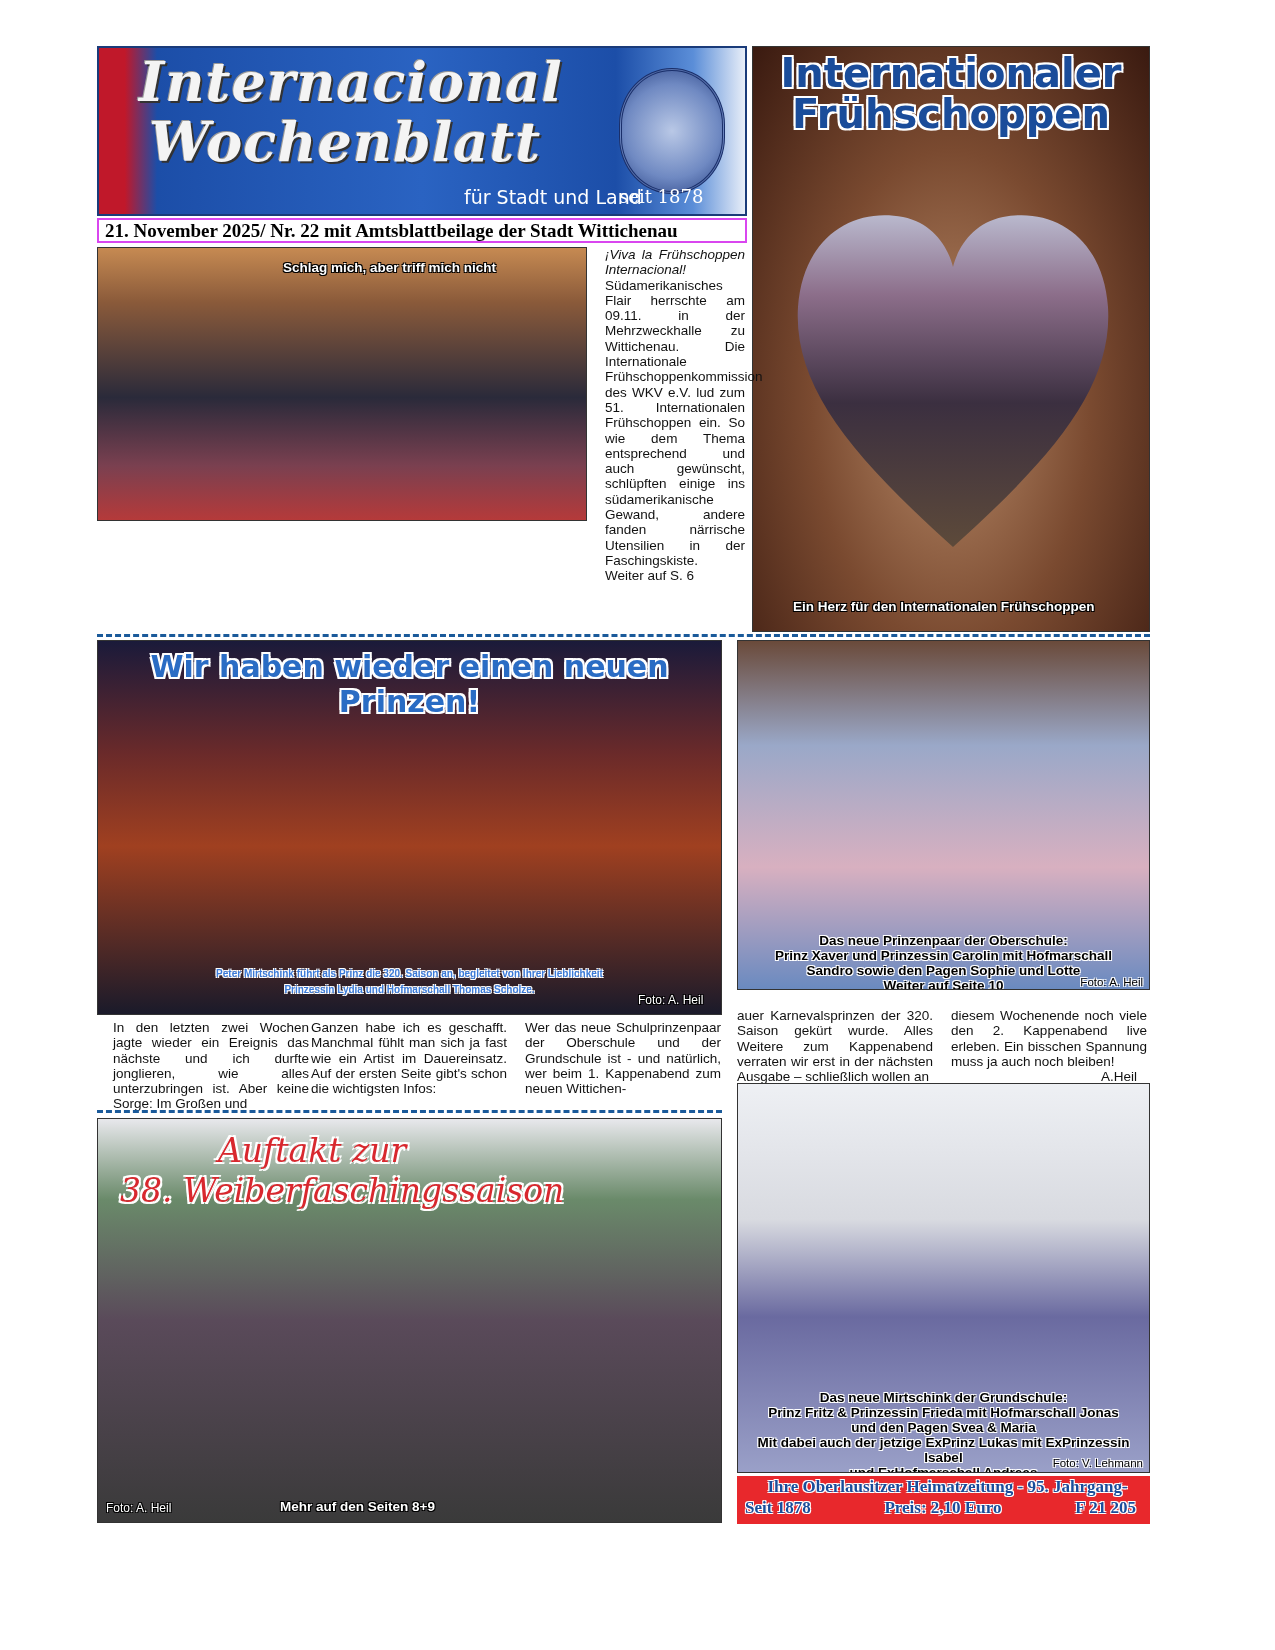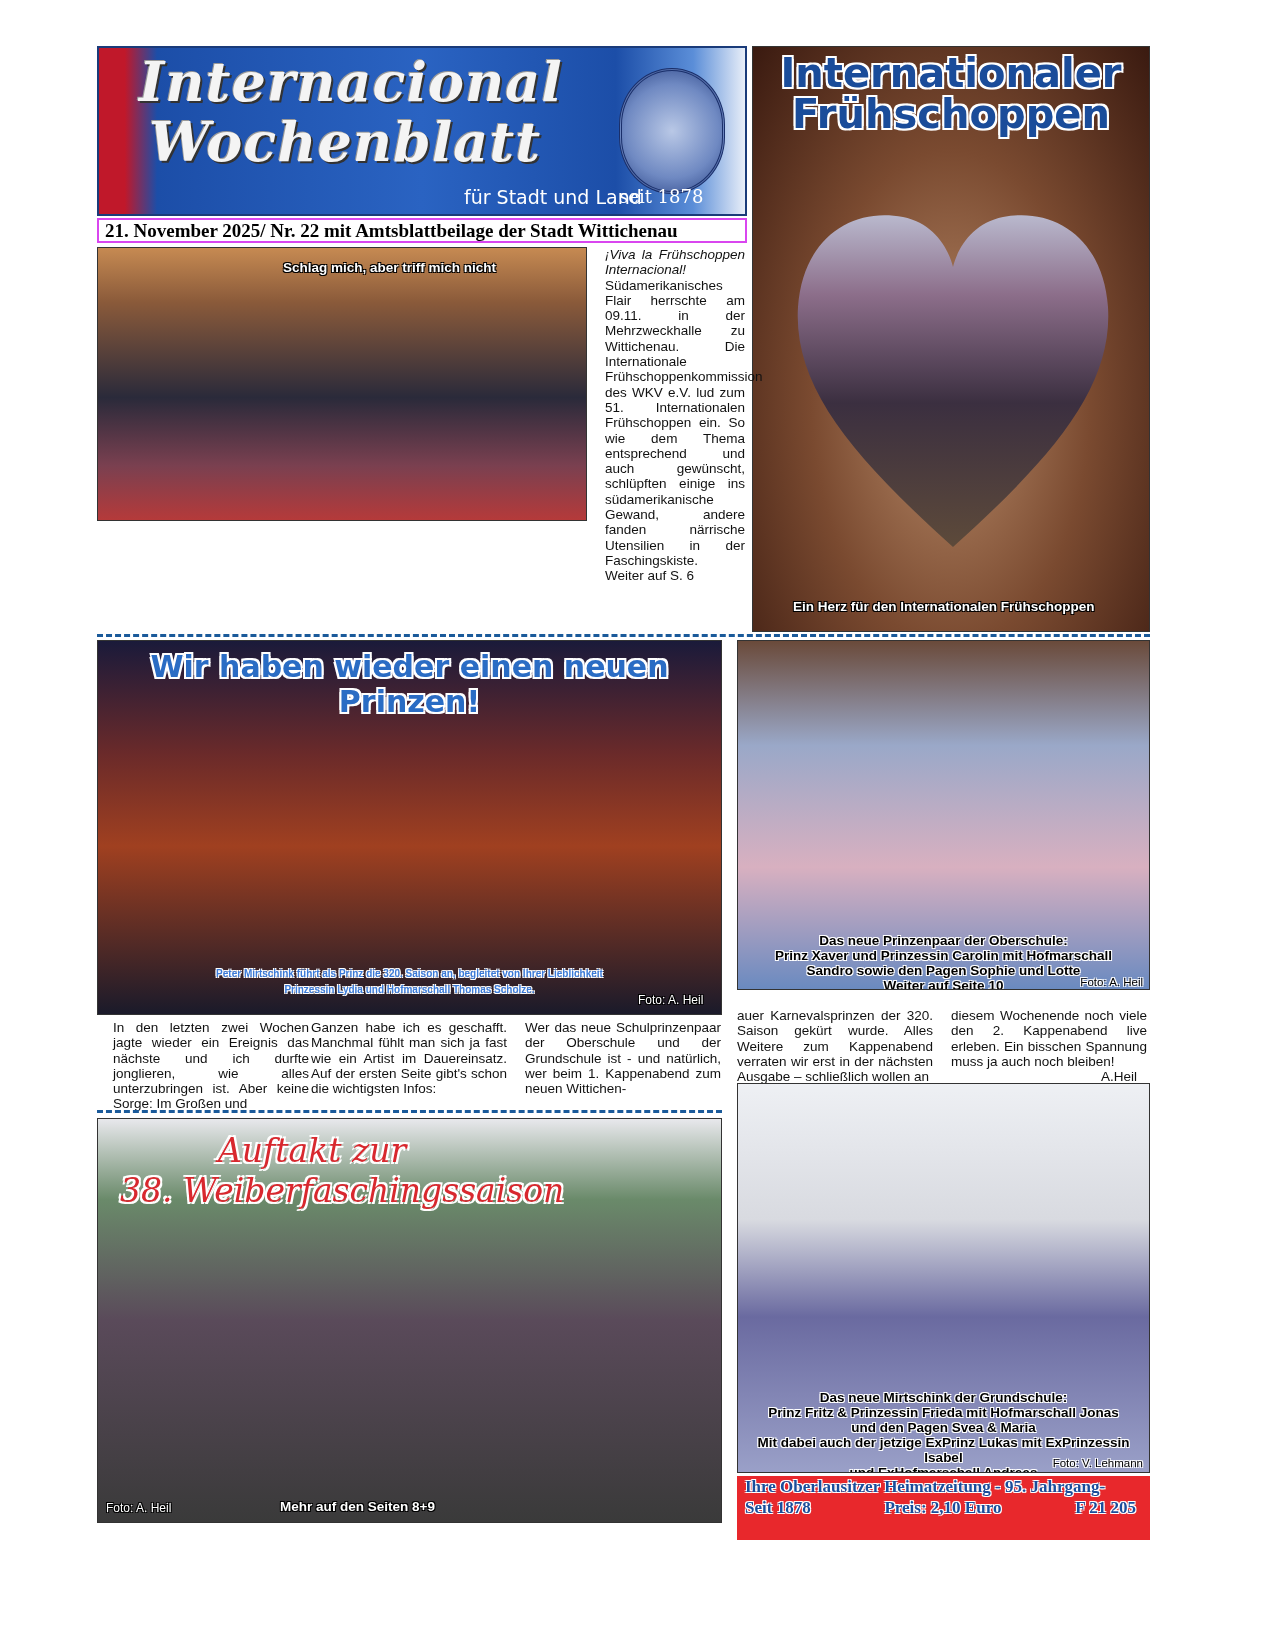--- a/index.html
+++ b/index.html
@@ -21,21 +21,21 @@
   .sidebar-text{left:605px;top:247px;width:140px;}
   .divider{position:absolute;height:0;border-top:3px dashed #1a5a9a;}
   .prinz{left:97px;top:640px;width:625px;height:375px;background:linear-gradient(180deg,#1a1a3a 0,#6a2a2a 30%,#a04020 55%,#1a1a2a 100%);}
   .prinz-title{position:absolute;left:0;top:8px;width:100%;text-align:center;font-family:"DejaVu Sans",sans-serif;font-weight:bold;font-size:30px;color:#2a6cc4;text-shadow:-2px -2px 0 #fff,2px -2px 0 #fff,-2px 2px 0 #fff,2px 2px 0 #fff;}
   .prinz-cap{position:absolute;left:0;right:0;top:325px;text-align:center;font-weight:bold;font-size:10px;line-height:16px;color:#3a7ad8;text-shadow:-1px -1px 0 #fff,1px -1px 0 #fff,-1px 1px 0 #fff,1px 1px 0 #fff;}
   .ober{left:737px;top:640px;width:413px;height:350px;background:linear-gradient(180deg,#6a4a3a 0,#9aa8c8 30%,#d8b0c0 65%,#6a8ac0 100%);}
   .cap-dark{position:absolute;left:0;right:0;text-align:center;color:#000;font-weight:bold;font-size:13.5px;line-height:15px;text-shadow:-1px -1px 0 #fff,1px -1px 0 #fff,-1px 1px 0 #fff,1px 1px 0 #fff;}
   .weiber{left:97px;top:1118px;width:625px;height:405px;background:linear-gradient(180deg,#e8e8ec 0,#6a8a6a 20%,#5a4a5a 50%,#3a3a3a 100%);}
   .weiber-title{position:absolute;font-family:"DejaVu Serif",serif;font-style:italic;font-size:33px;color:#d8282e;text-shadow:-2px -2px 0 #fff,2px -2px 0 #fff,-2px 2px 0 #fff,2px 2px 0 #fff;white-space:nowrap;}
   .grund{left:737px;top:1083px;width:413px;height:390px;background:linear-gradient(180deg,#eef0f4 0,#d8dae0 35%,#6a6aa0 60%,#9aa0c8 100%);}
-  .footer-bar{left:737px;top:1476px;width:413px;height:64px;background:#e8282c;font-family:"Liberation Serif",serif;font-weight:bold;color:#1a4c9a;font-size:17px;line-height:21px;text-shadow:-1px -1px 0 #fff,1px -1px 0 #fff,-1px 1px 0 #fff,1px 1px 0 #fff;}
+  .footer-bar{left:737px;top:1476px;width:413px;height:48px;background:#e8282c;font-family:"Liberation Serif",serif;font-weight:bold;color:#1a4c9a;font-size:17px;line-height:21px;text-shadow:-1px -1px 0 #fff,1px -1px 0 #fff,-1px 1px 0 #fff,1px 1px 0 #fff;text-align:center;}
 </style>
 </head>
 <body>
 
 <div class="abs masthead">
   <div class="mast-title">
     <div>Internacional</div>
     <div style="margin-left:10px">Wochenblatt</div>
   </div>
   <div class="mast-seal"></div>

